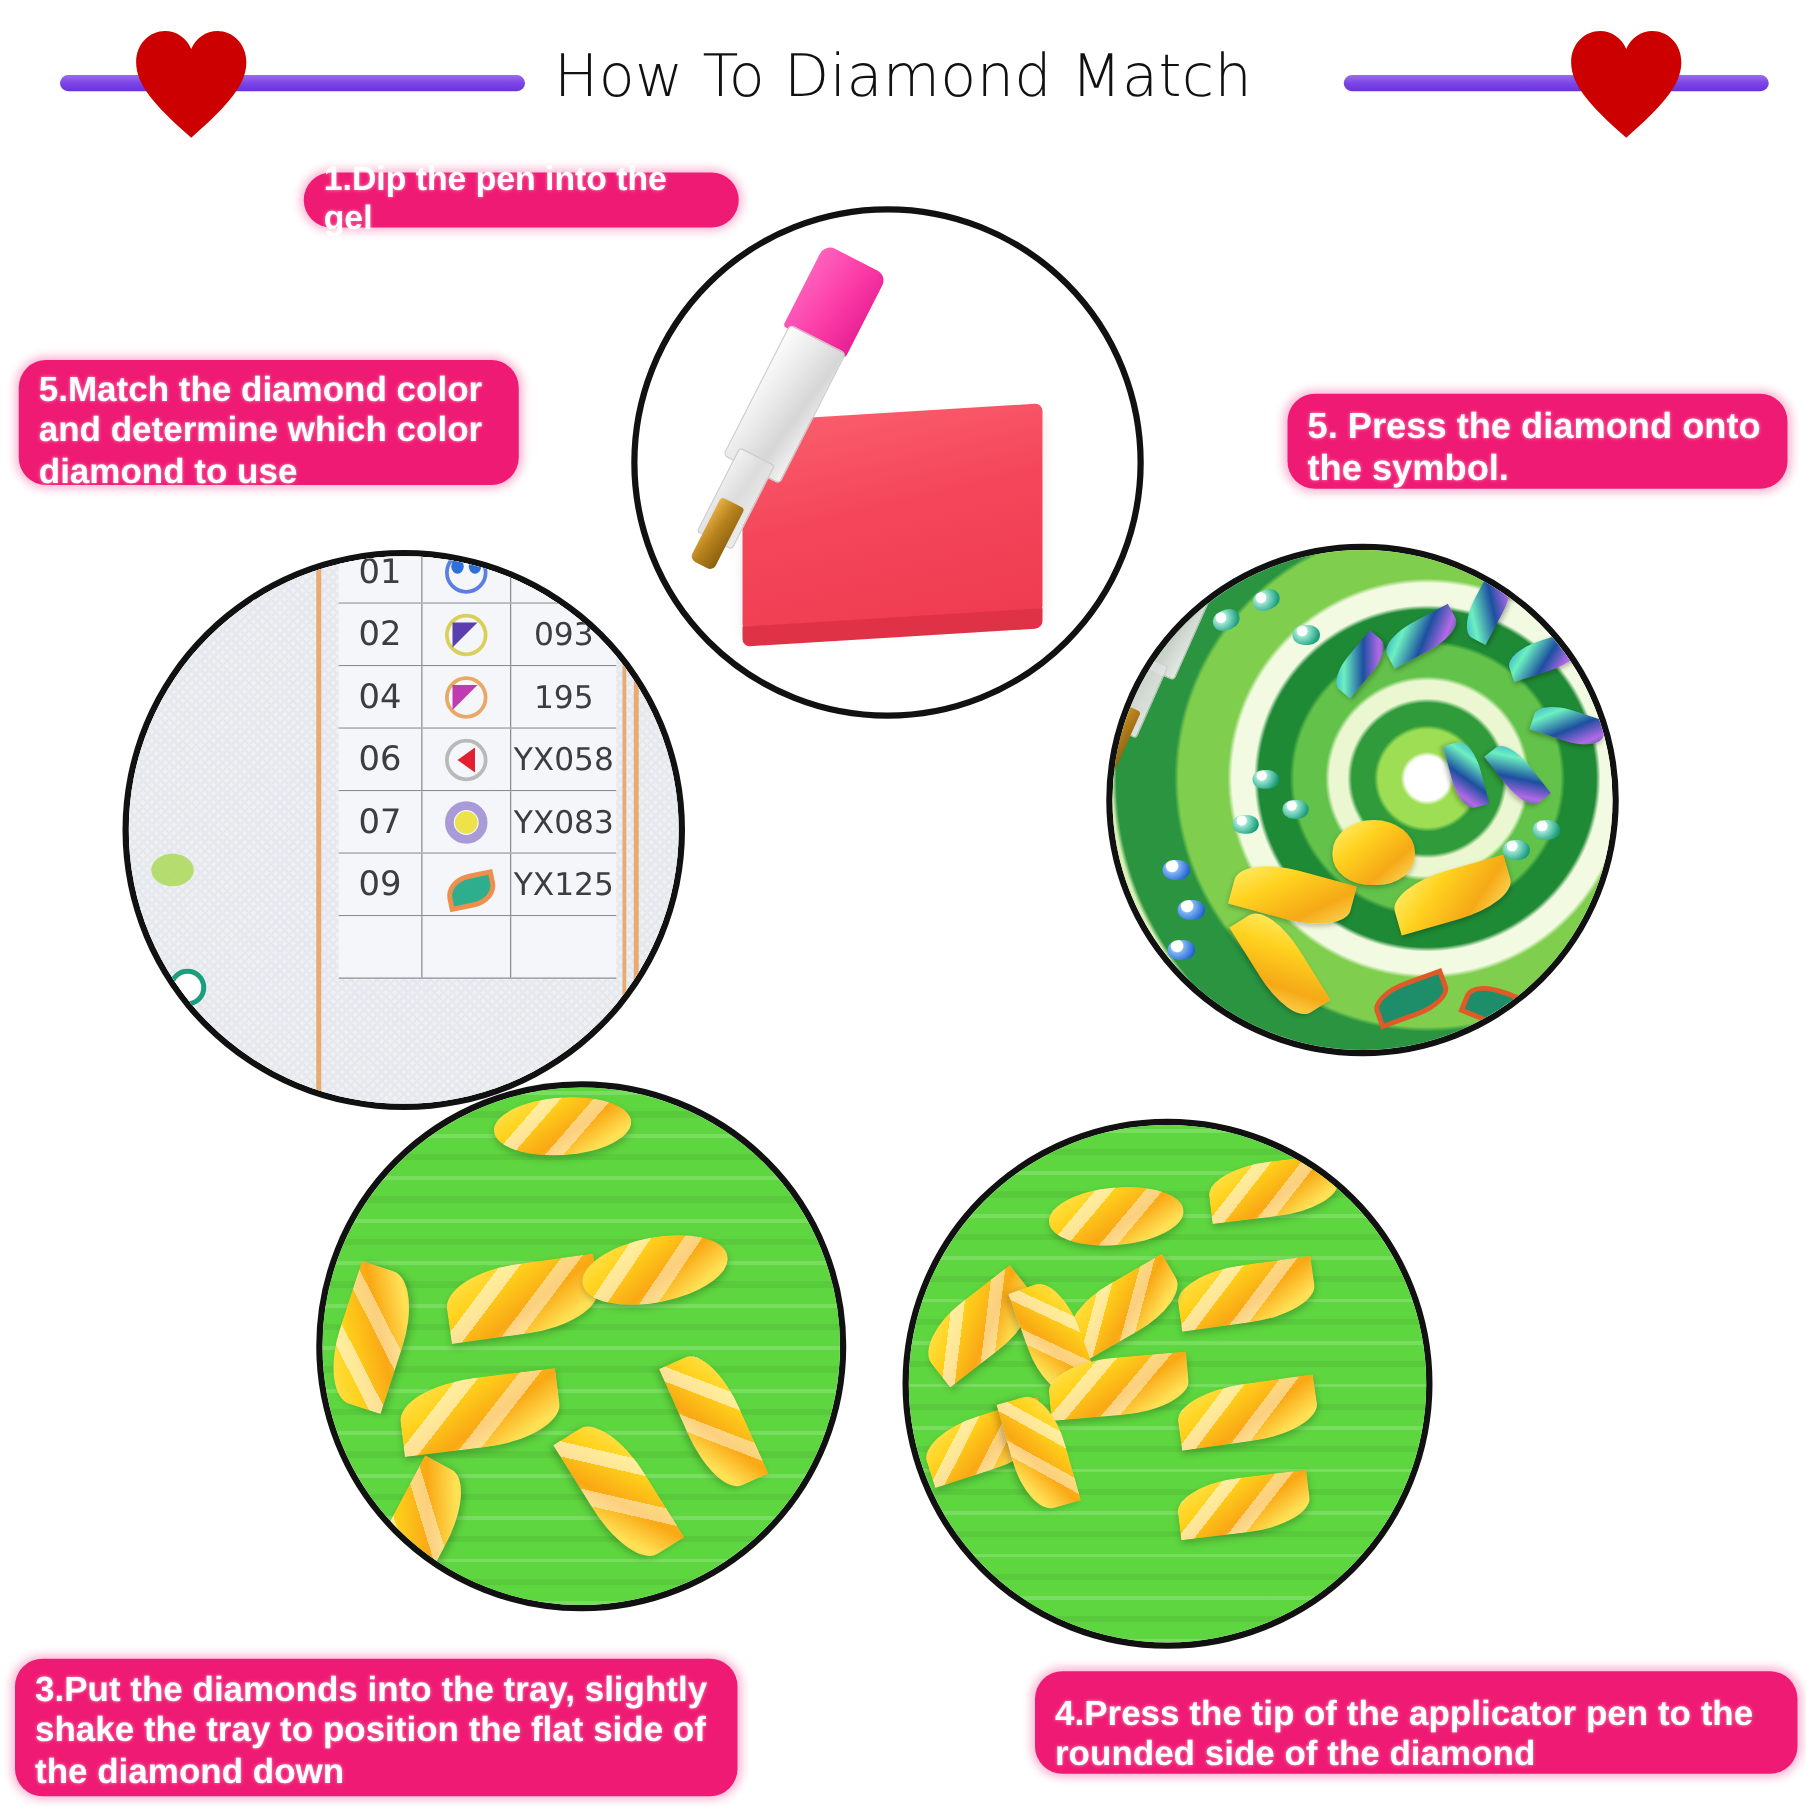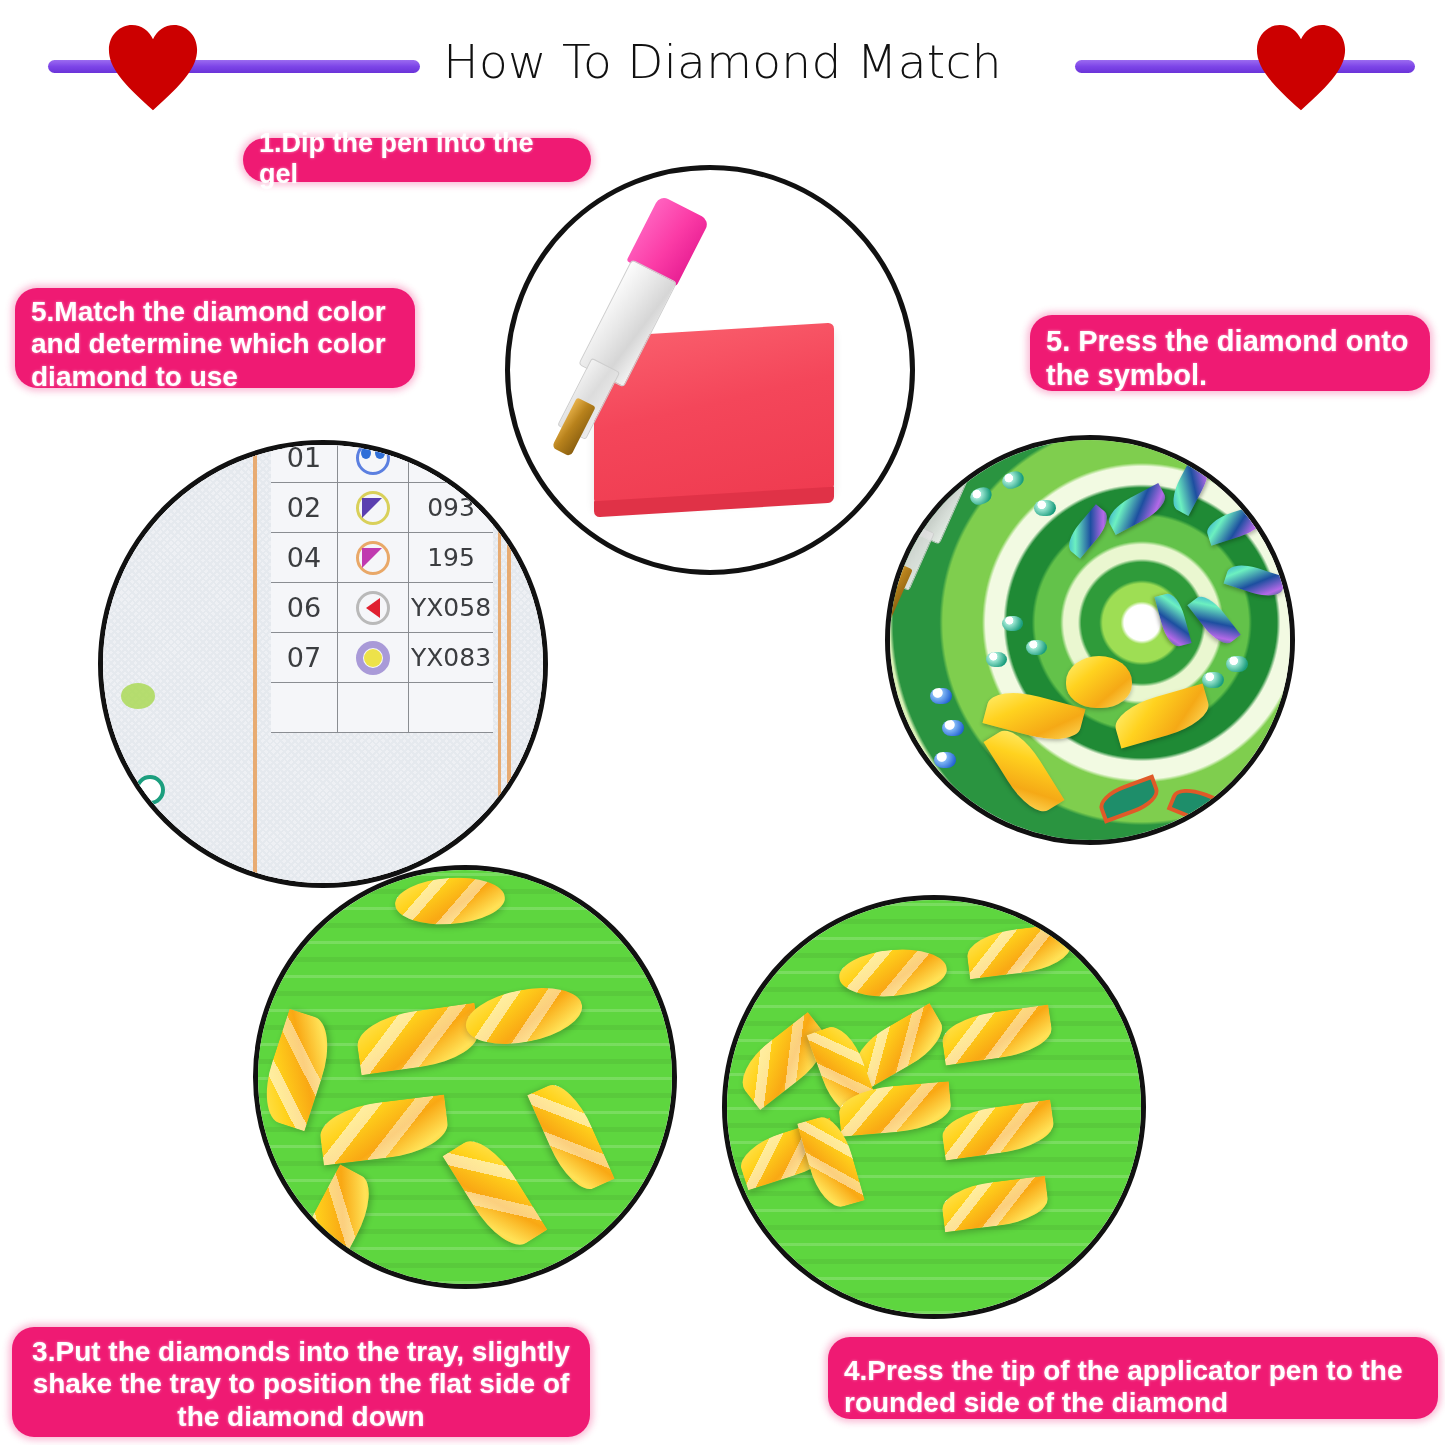--- a/index.html
+++ b/index.html
@@ -23,21 +23,21 @@
   .label{position:absolute;background:#ef1a73;border-radius:22px;
          color:#fff;font-weight:bold;line-height:1.16;
          box-shadow:0 0 7px 3px rgba(239,26,115,.30);
          text-shadow:0 0 3px rgba(255,255,255,.55);
          padding:9px 16px 11px 16px;box-sizing:border-box;
          font-family:"Liberation Sans",sans-serif;}
   #label1{left:243px;top:138px;width:348px;height:44px;font-size:27px;
           display:flex;align-items:center;}
   #label2{left:15px;top:288px;width:400px;height:100px;font-size:28px;padding-top:8px;}
   #label5{left:1030px;top:315px;width:400px;height:76px;font-size:29px;padding-top:10px;}
-  #label3{left:12px;top:1327px;width:578px;height:110px;font-size:28px;padding-top:9px;text-align:center;}
+  #label3{left:12px;top:1327px;width:578px;height:110px;font-size:28px;padding-top:9px;}
   #label4{left:828px;top:1337px;width:610px;height:82px;font-size:28px;padding-top:18px;}
 
   
   .bubble{position:absolute;border-radius:50%;overflow:hidden;
           border:5px solid #111;box-sizing:border-box;background:#fff;}
   #bubble1{left:505px;top:165px;width:410px;height:410px;}
   #bubble2{left:98px;top:400px;width:450px;height:448px;margin-top:40px;}
   #bubble5{left:885px;top:435px;width:410px;height:410px;}
   #bubble3{left:253px;top:865px;width:424px;height:424px;}
   #bubble4{left:722px;top:895px;width:424px;height:424px;}
@@ -230,20 +230,29 @@
         <div class="c-sym">
           <div class="sym" style="color:#a99ad8">
             <div class="ring" style="border-width:7px"></div>
             <div class="dot" style="background:#ede24a;left:8px;top:8px;right:8px;bottom:8px;"></div>
           </div>
         </div>
         <div class="c-code">YX083</div>
       </div>
 
 
+      <div class="crow">
+        <div class="c-no">09</div>
+        <div class="c-sym">
+          <div class="sym">
+              <div class="leaf"></div>
+            </div>
+        </div>
+        <div class="c-code">YX125</div>
+      </div>
 
       <div class="crow">
         <div class="c-no"></div>
         <div class="c-sym">
           
         </div>
         <div class="c-code"></div>
       </div>
 
     </div>

